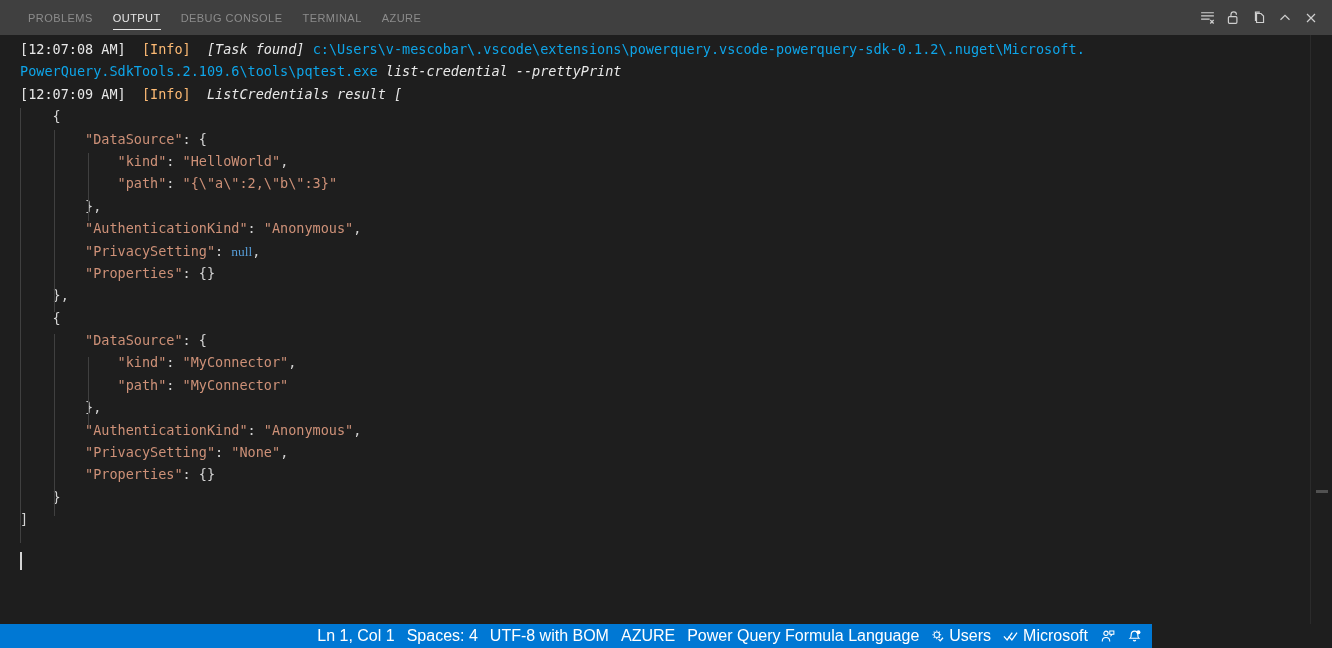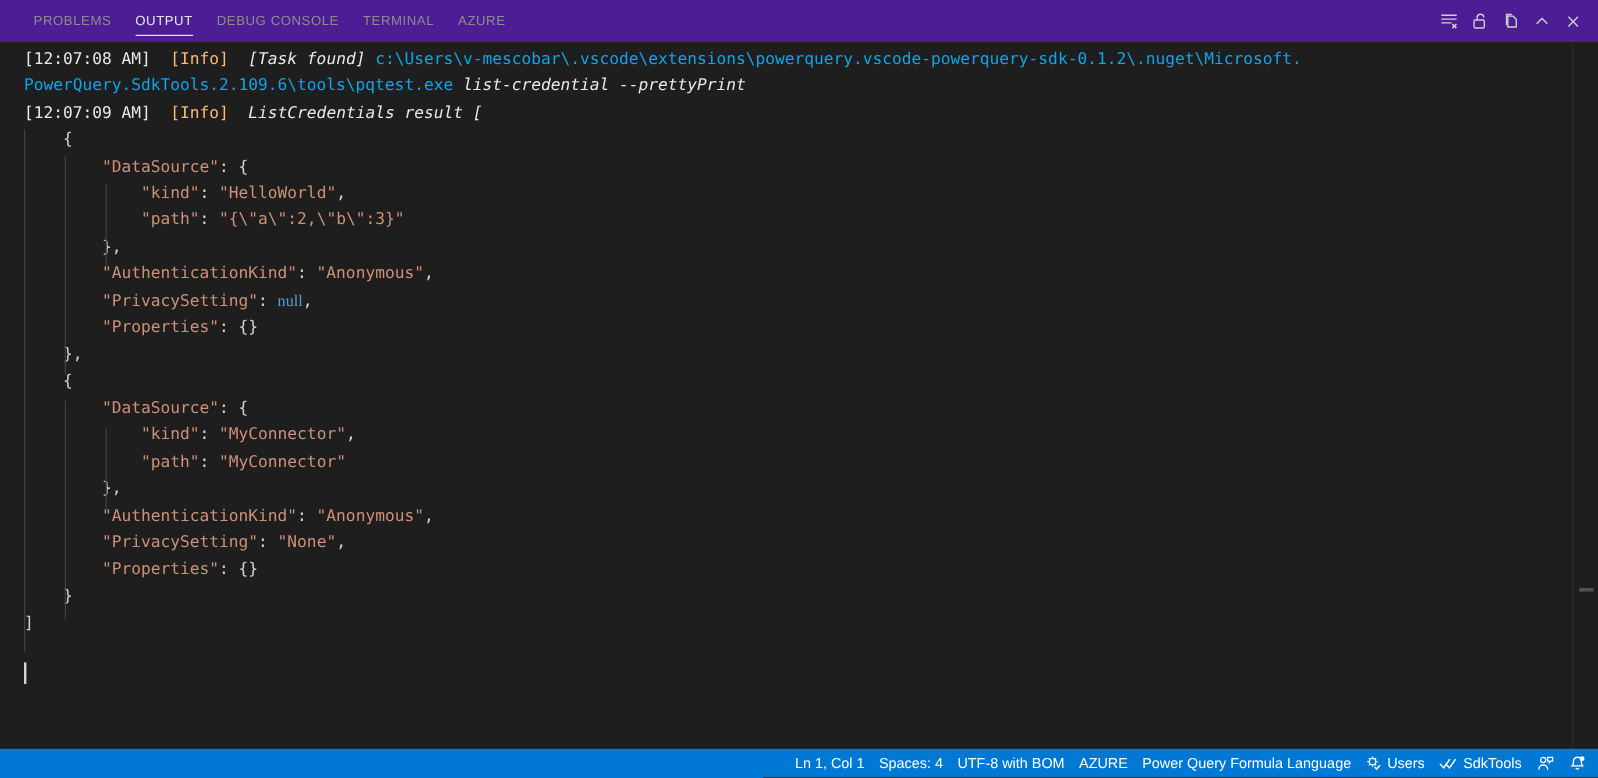--- a/index.html
+++ b/index.html
@@ -7,21 +7,21 @@
     width: 1332px; height: 648px;
     background: #1e1e1e;
     font-family: "Liberation Sans", sans-serif;
     overflow: hidden;
   }
   #app { position: relative; width: 1332px; height: 648px; background: #1e1e1e; }
 
   
   .panel-header {
     position: absolute; top: 0; left: 0; width: 1332px; height: 35px;
-    background: #4c1d95;
+    background: #404040;
     display: flex; align-items: center;
   }
   .tabs { display: flex; align-items: stretch; height: 35px; padding-left: 18px; }
   .tab {
     position: relative;
     display: flex; align-items: center;
     padding: 0 10px;
     font-size: 11px; letter-spacing: .45px;
     color: #8c8c8c; text-transform: uppercase;
     cursor: pointer; white-space: nowrap;
@@ -93,24 +93,24 @@
     position: absolute; top: 0; bottom: 0; right: 21px; width: 1px;
     background: #2b2b2b;
   }
   .scroll-thumb {
     position: absolute; right: 4px; width: 12px; height: 3px;
     background: #5a5a5a; opacity: .85;
   }
 
   
   .statusbar {
-    position: absolute; left: 0; bottom: 0; width: 1332px; height: 24px;
+    position: absolute; left: 0; bottom: 0; width: 1152px; height: 24px;
     background: #0078d4; color: #ffffff;
     display: flex; align-items: center;
-    font-size: 12px;
+    font-size: 16px;
   }
   .sb-left { flex: 1; }
   .sb-right { display: flex; align-items: center; height: 24px; padding-right: 4px; }
   .sb-item {
     display: flex; align-items: center; gap: 4px;
     height: 22px; padding: 0 6px; cursor: pointer; white-space: nowrap;
   }
   .sb-icon { display: flex; align-items: center; }
 </style>
 </head>
@@ -208,21 +208,21 @@
           </span>
           <span>Users</span>
         </div>
         <div class="sb-item">
           <span class="sb-icon">
             <svg width="16" height="14" viewBox="0 0 18 14">
               <path d="M1 7.4 L4.6 11.4 L10.4 3.2" fill="none" stroke="#fff" stroke-width="1.4"></path>
               <path d="M6.4 7.4 L10 11.4 L15.8 3.2" fill="none" stroke="#fff" stroke-width="1.4"></path>
             </svg>
           </span>
-          <span>SdkTools</span>
+          <span>Microsoft</span>
         </div>
         <div class="sb-item">
           <span class="sb-icon">
             <svg width="15" height="15" viewBox="0 0 16 16">
               <circle cx="6.4" cy="4.6" r="2.3" fill="none" stroke="#fff" stroke-width="1.2"></circle>
               <path d="M2.4 13.2c0-2.4 1.8-4.1 4-4.1s4 1.7 4 4.1" fill="none" stroke="#fff" stroke-width="1.2"></path>
               <path d="M10.4 2.2h4.4v3.4h-1.7l-1.3 1.5V5.6h-1.4z" fill="none" stroke="#fff" stroke-width="1.1"></path>
             </svg>
           </span>
         </div>

